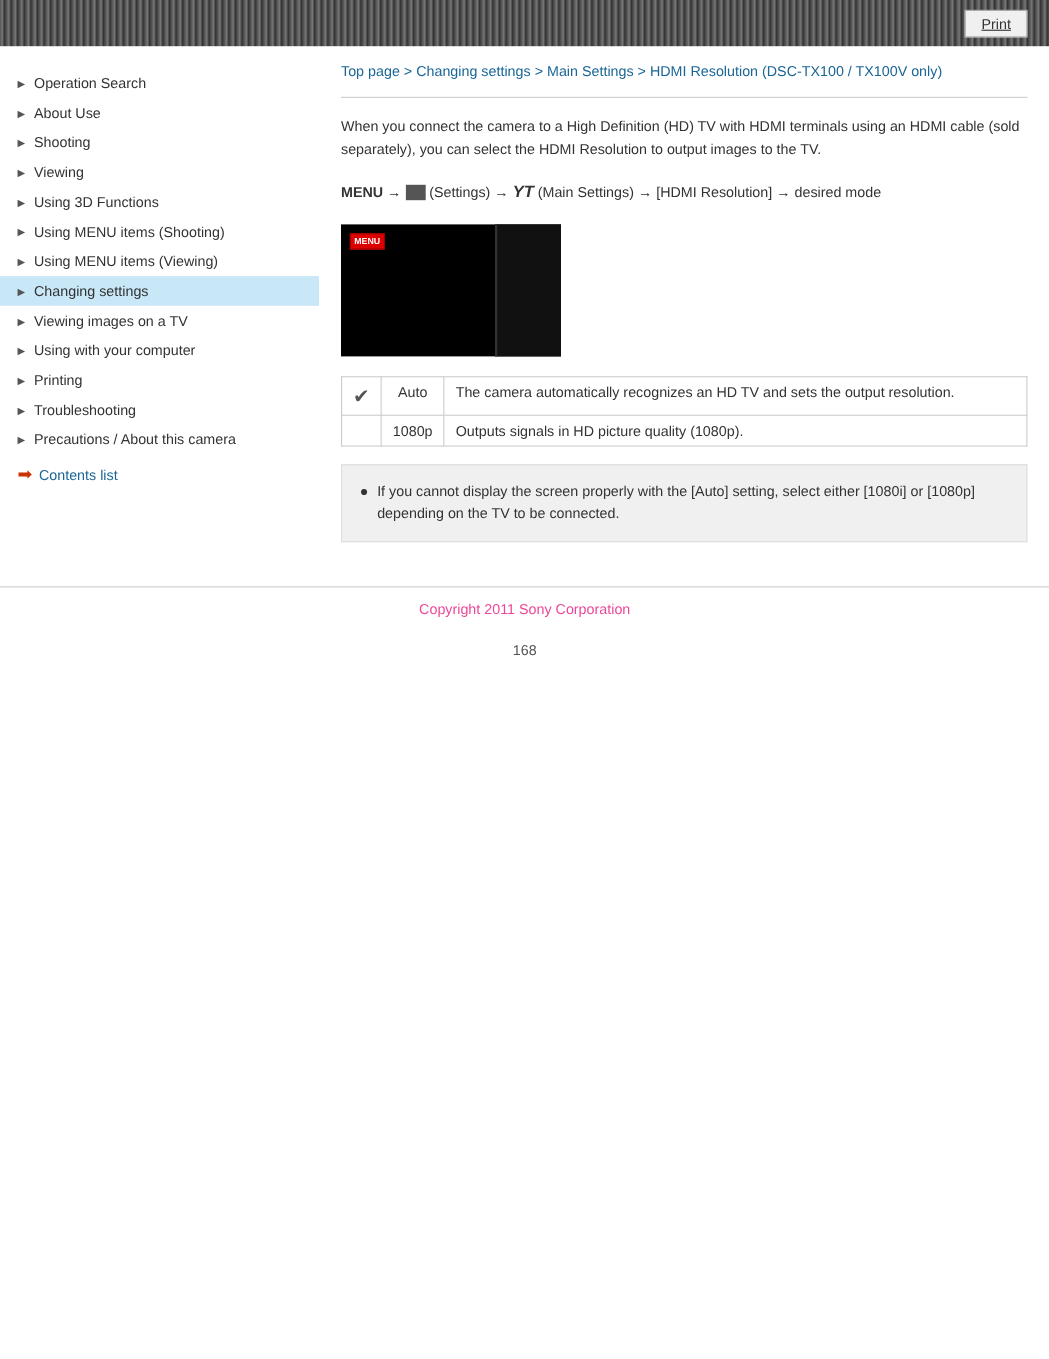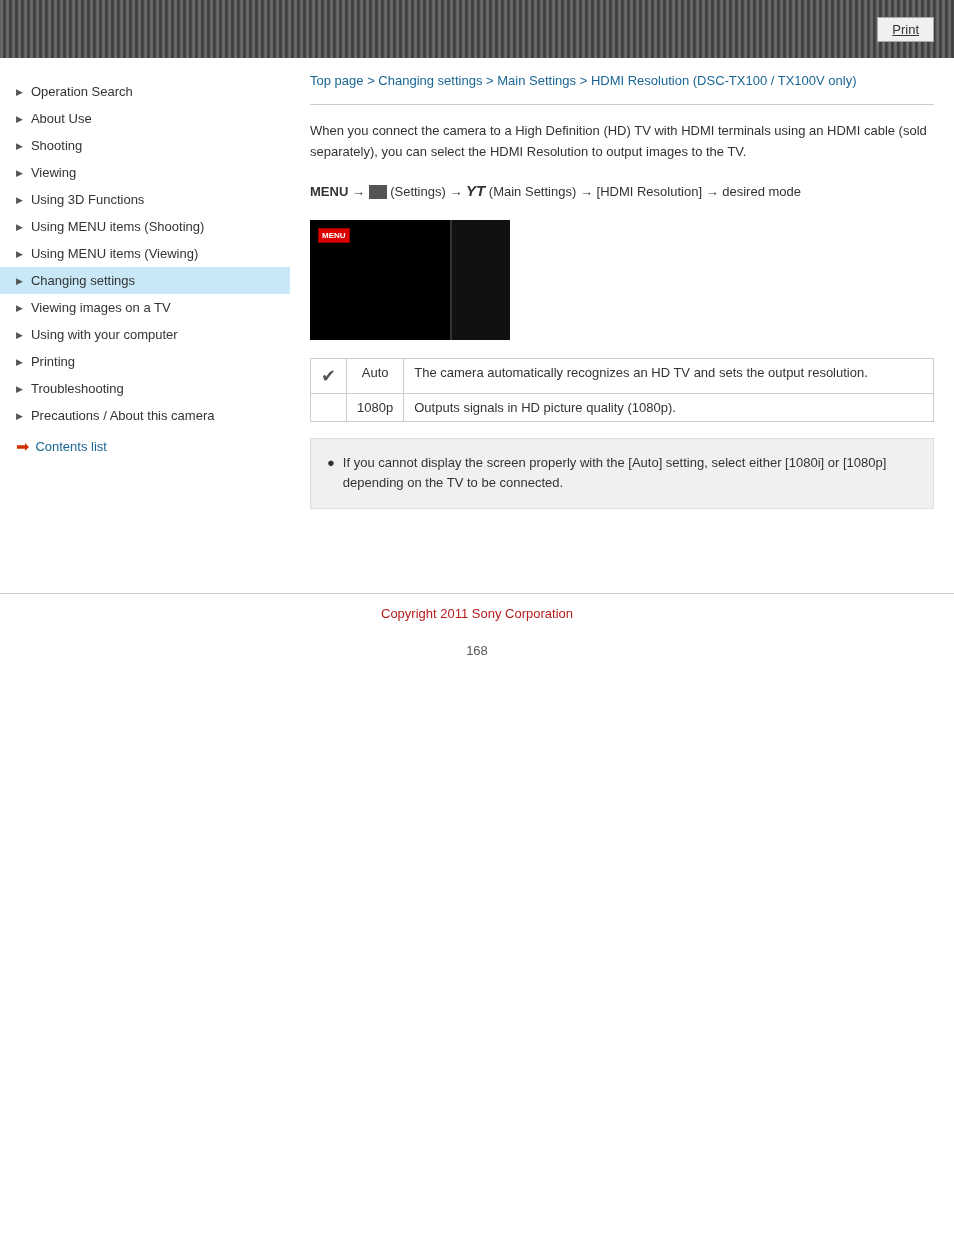--- a/index.html
+++ b/index.html
@@ -1,21 +1,21 @@
 <!DOCTYPE html>
 <html><head>
   <meta charset="utf-8">
   <style>
     * { box-sizing: border-box; margin: 0; padding: 0; }
     body { font-family: Arial, sans-serif; font-size: 13px; color: #333; background: #fff; width: 954px; }
 
     
     .header-bar {
       width: 100%;
-      height: 58px;
+      height: 42px;
       background: repeating-linear-gradient(
         90deg,
         #555 0px, #777 2px, #333 4px, #555 6px
       );
       display: flex;
       align-items: center;
       justify-content: flex-end;
       padding-right: 20px;
       text-decoration: underline;
     }
@@ -198,22 +198,21 @@
       color: #1a6696;
       margin-right: 4px;
     }
 
     
     .footer {
       border-top: 1px solid #ccc;
       padding: 12px 0;
       text-align: center;
       font-size: 13px;
-      color: #b91c1c;
-      margin-top: 44px;
+      color: #ec4899;
     }
 
     
     .page-number {
       text-align: center;
       font-size: 13px;
       color: #555;
       padding: 10px 0 20px 0;
     }
   </style>

